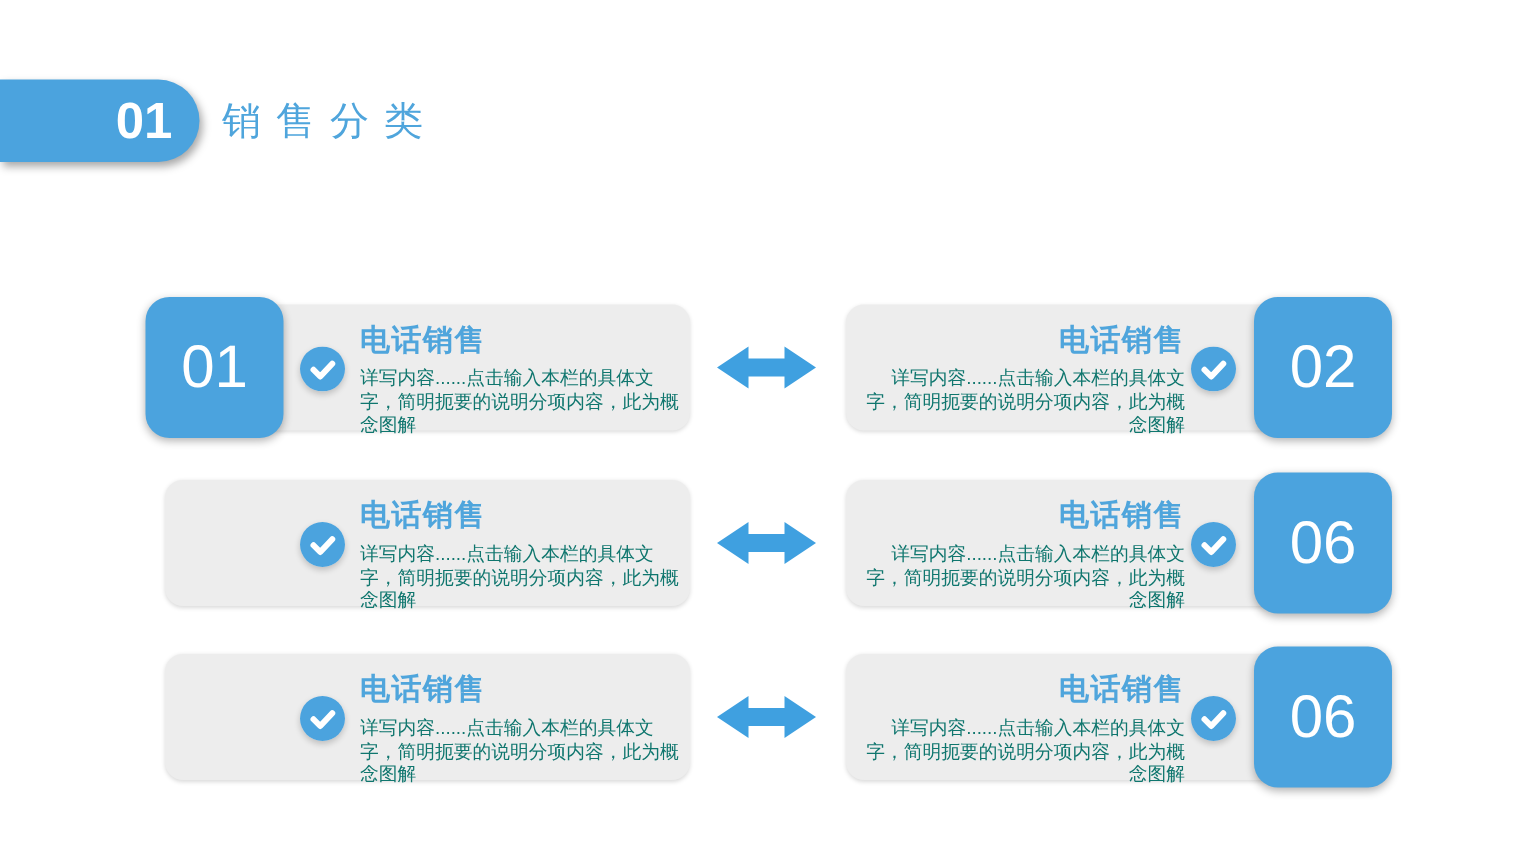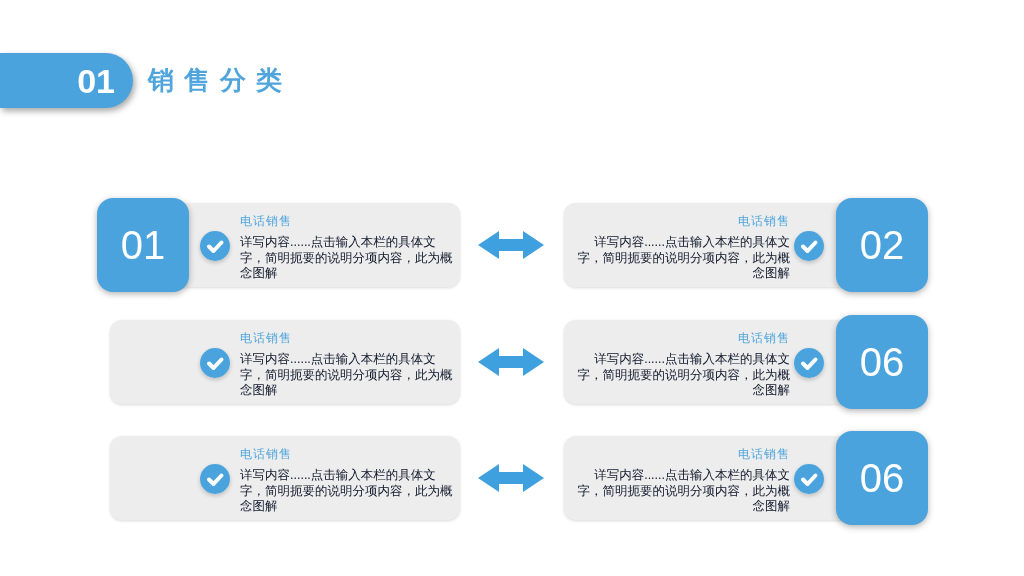--- a/index.html
+++ b/index.html
@@ -17,21 +17,21 @@
     box-shadow:2px 3px 6px rgba(0,0,0,.35);
     display:flex; align-items:center; justify-content:flex-end;
     padding-right:18px;
   }
   .header-pill .section-num {
     color:#fff; font-size:34px; font-weight:bold; line-height:1;
   }
   .page-title {
     position:absolute; left:148px; top:28px; height:55px;
     display:flex; align-items:center;
-    color:#4FA5DC; font-size:26px; font-weight:700; letter-spacing:10px;
+    color:#4FA5DC; font-size:26px; font-weight:400; letter-spacing:10px;
   }
 
   
   .card { position:absolute; width:364px; height:94px; }
   .card.left  { left:97px; }
   .card.right { left:564px; }
   .row1 { top:173px; } .row2 { top:290px; } .row3 { top:406px; }
 
   .card-bg {
     position:absolute; top:5px; height:84px; width:350px;
@@ -57,25 +57,25 @@
   }
   .card.left  .check { left:103px; }
   .card.right .check { right:104px; }
   .check svg { display:block; }
 
   .text-block { position:absolute; top:15px; width:218px; }
   .card.left  .text-block { left:143px; text-align:left; }
   .card.right .text-block { right:138px; text-align:right; }
 
   .card-title {
-    color:#4FA5DC; font-size:12px; font-weight:400; letter-spacing:1px;
+    color:#4FA5DC; font-size:20px; font-weight:700; letter-spacing:1px;
     margin-bottom:5px;
   }
   .card-desc {
-    color:#0f172a; font-size:12.5px; line-height:15.5px;
+    color:#0f766e; font-size:12.5px; line-height:15.5px;
     word-break:break-all;
   }
 
   
   .arrow { position:absolute; left:478px; width:66px; height:30px; }
   .arrow.a1 { top:205px; } .arrow.a2 { top:322px; } .arrow.a3 { top:438px; }
 </style>
 </head>
 <body>
 

